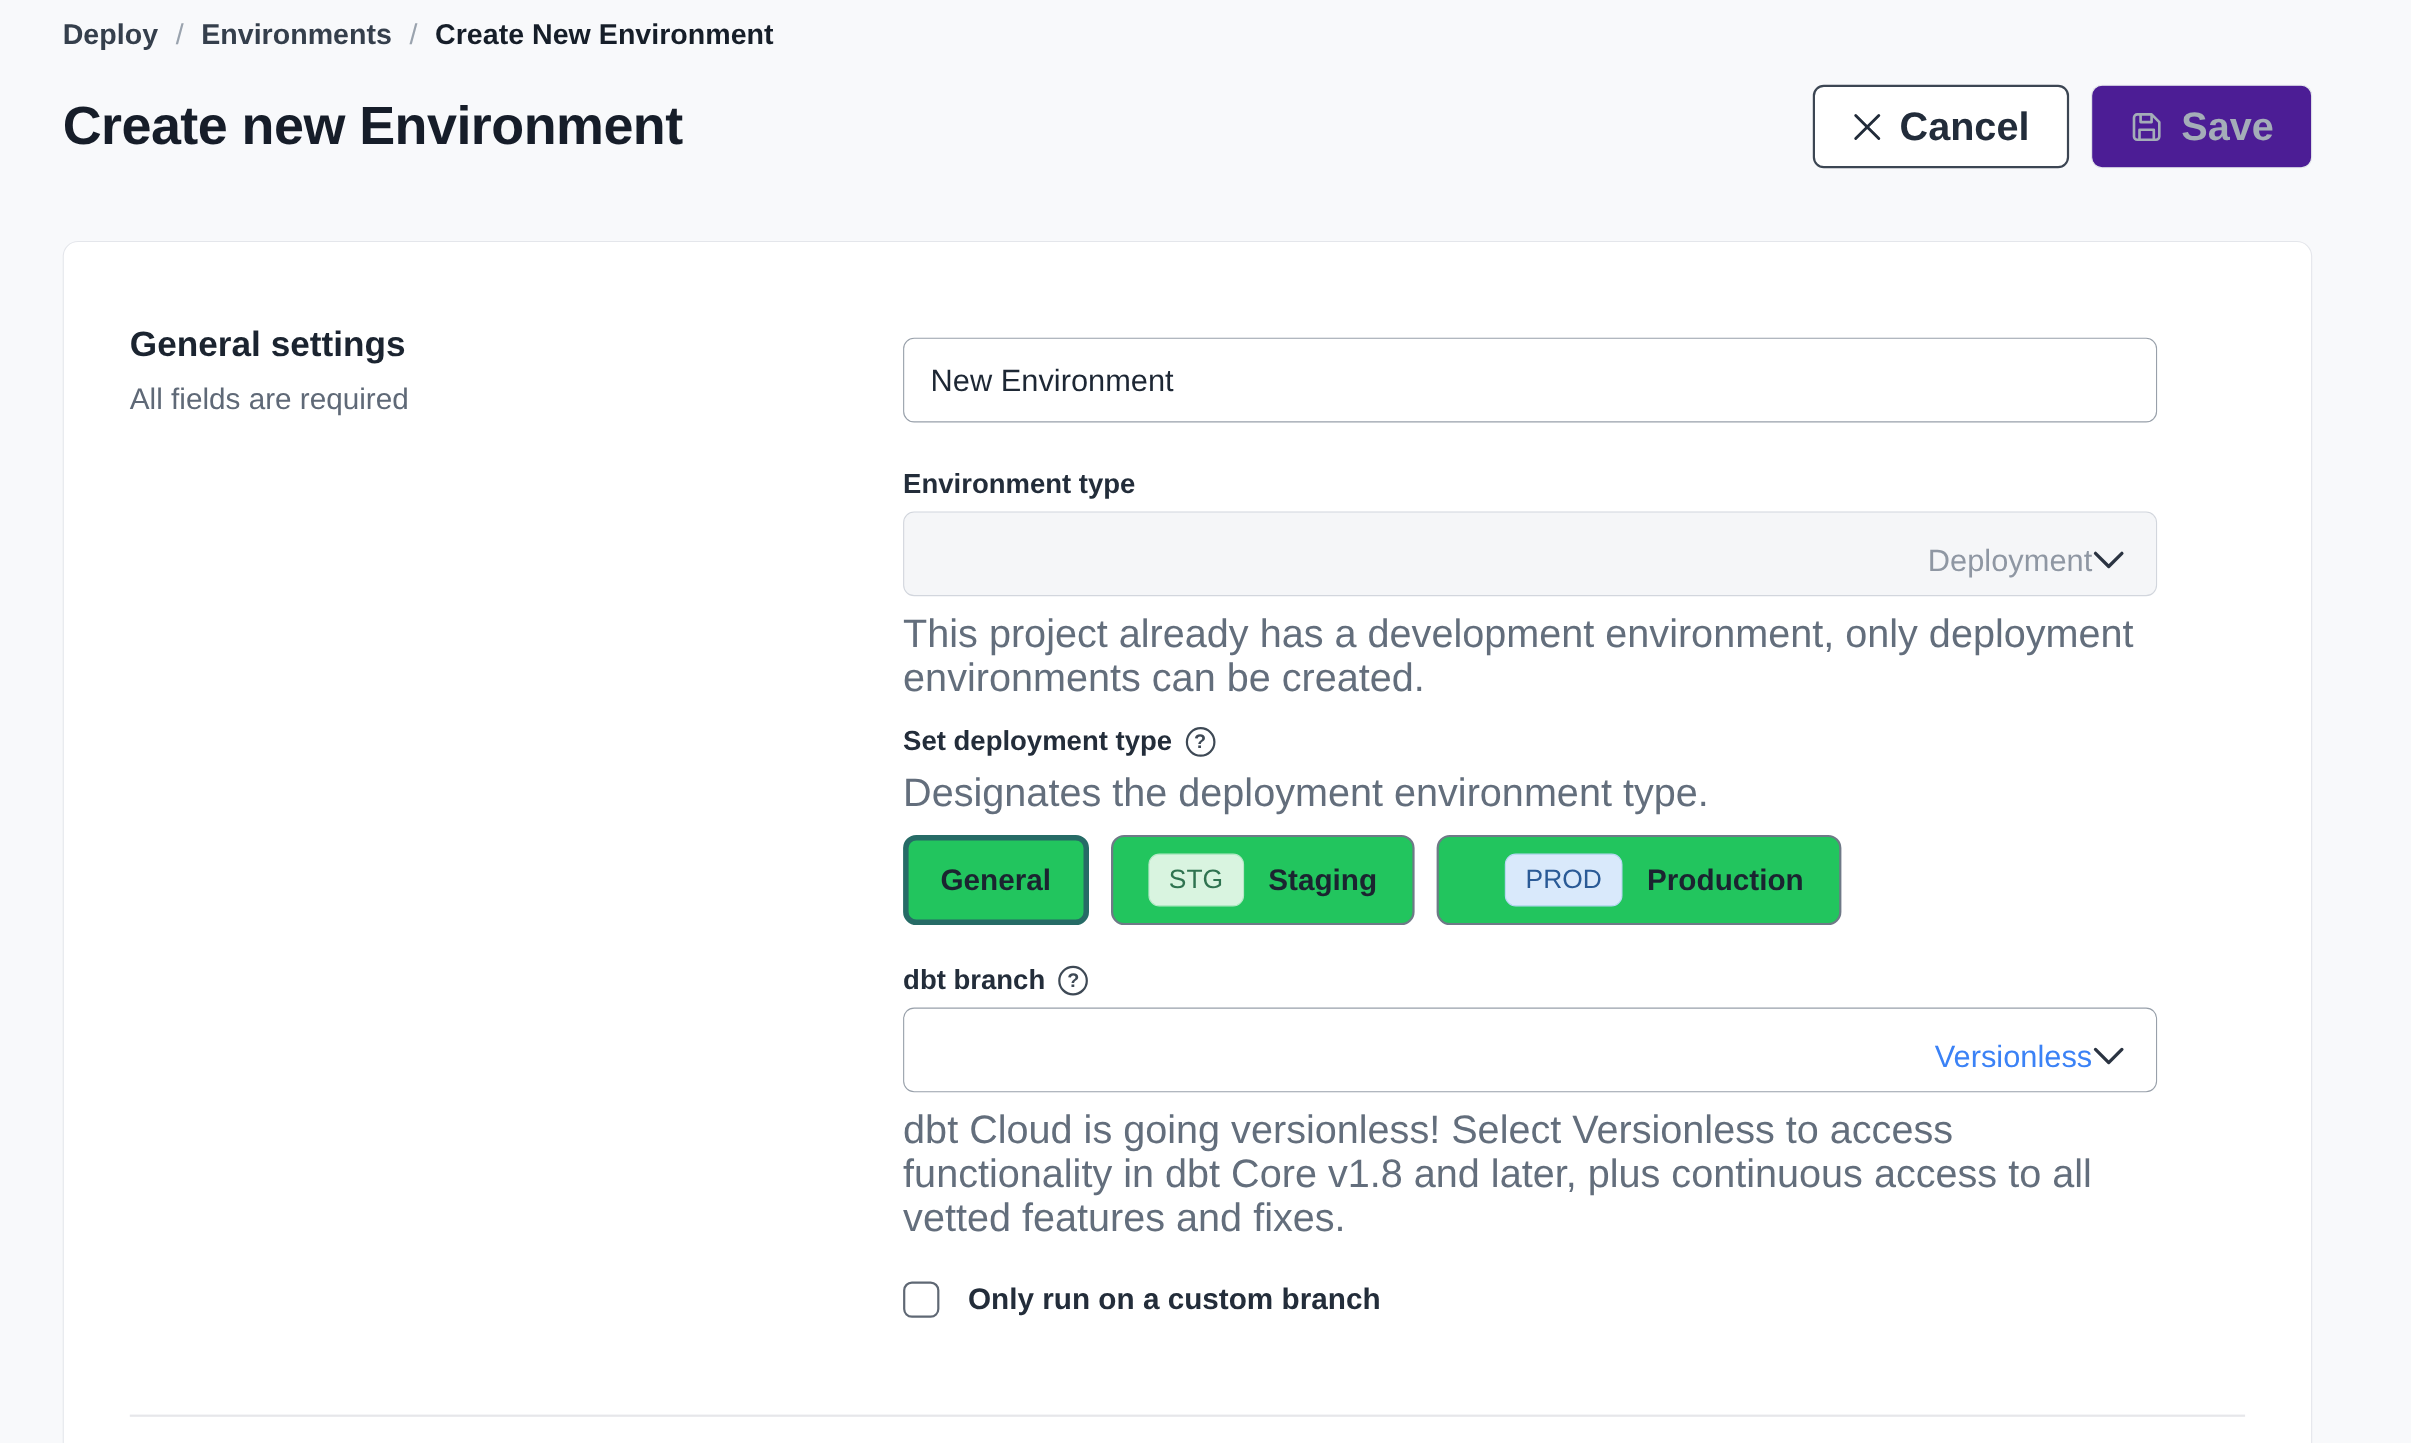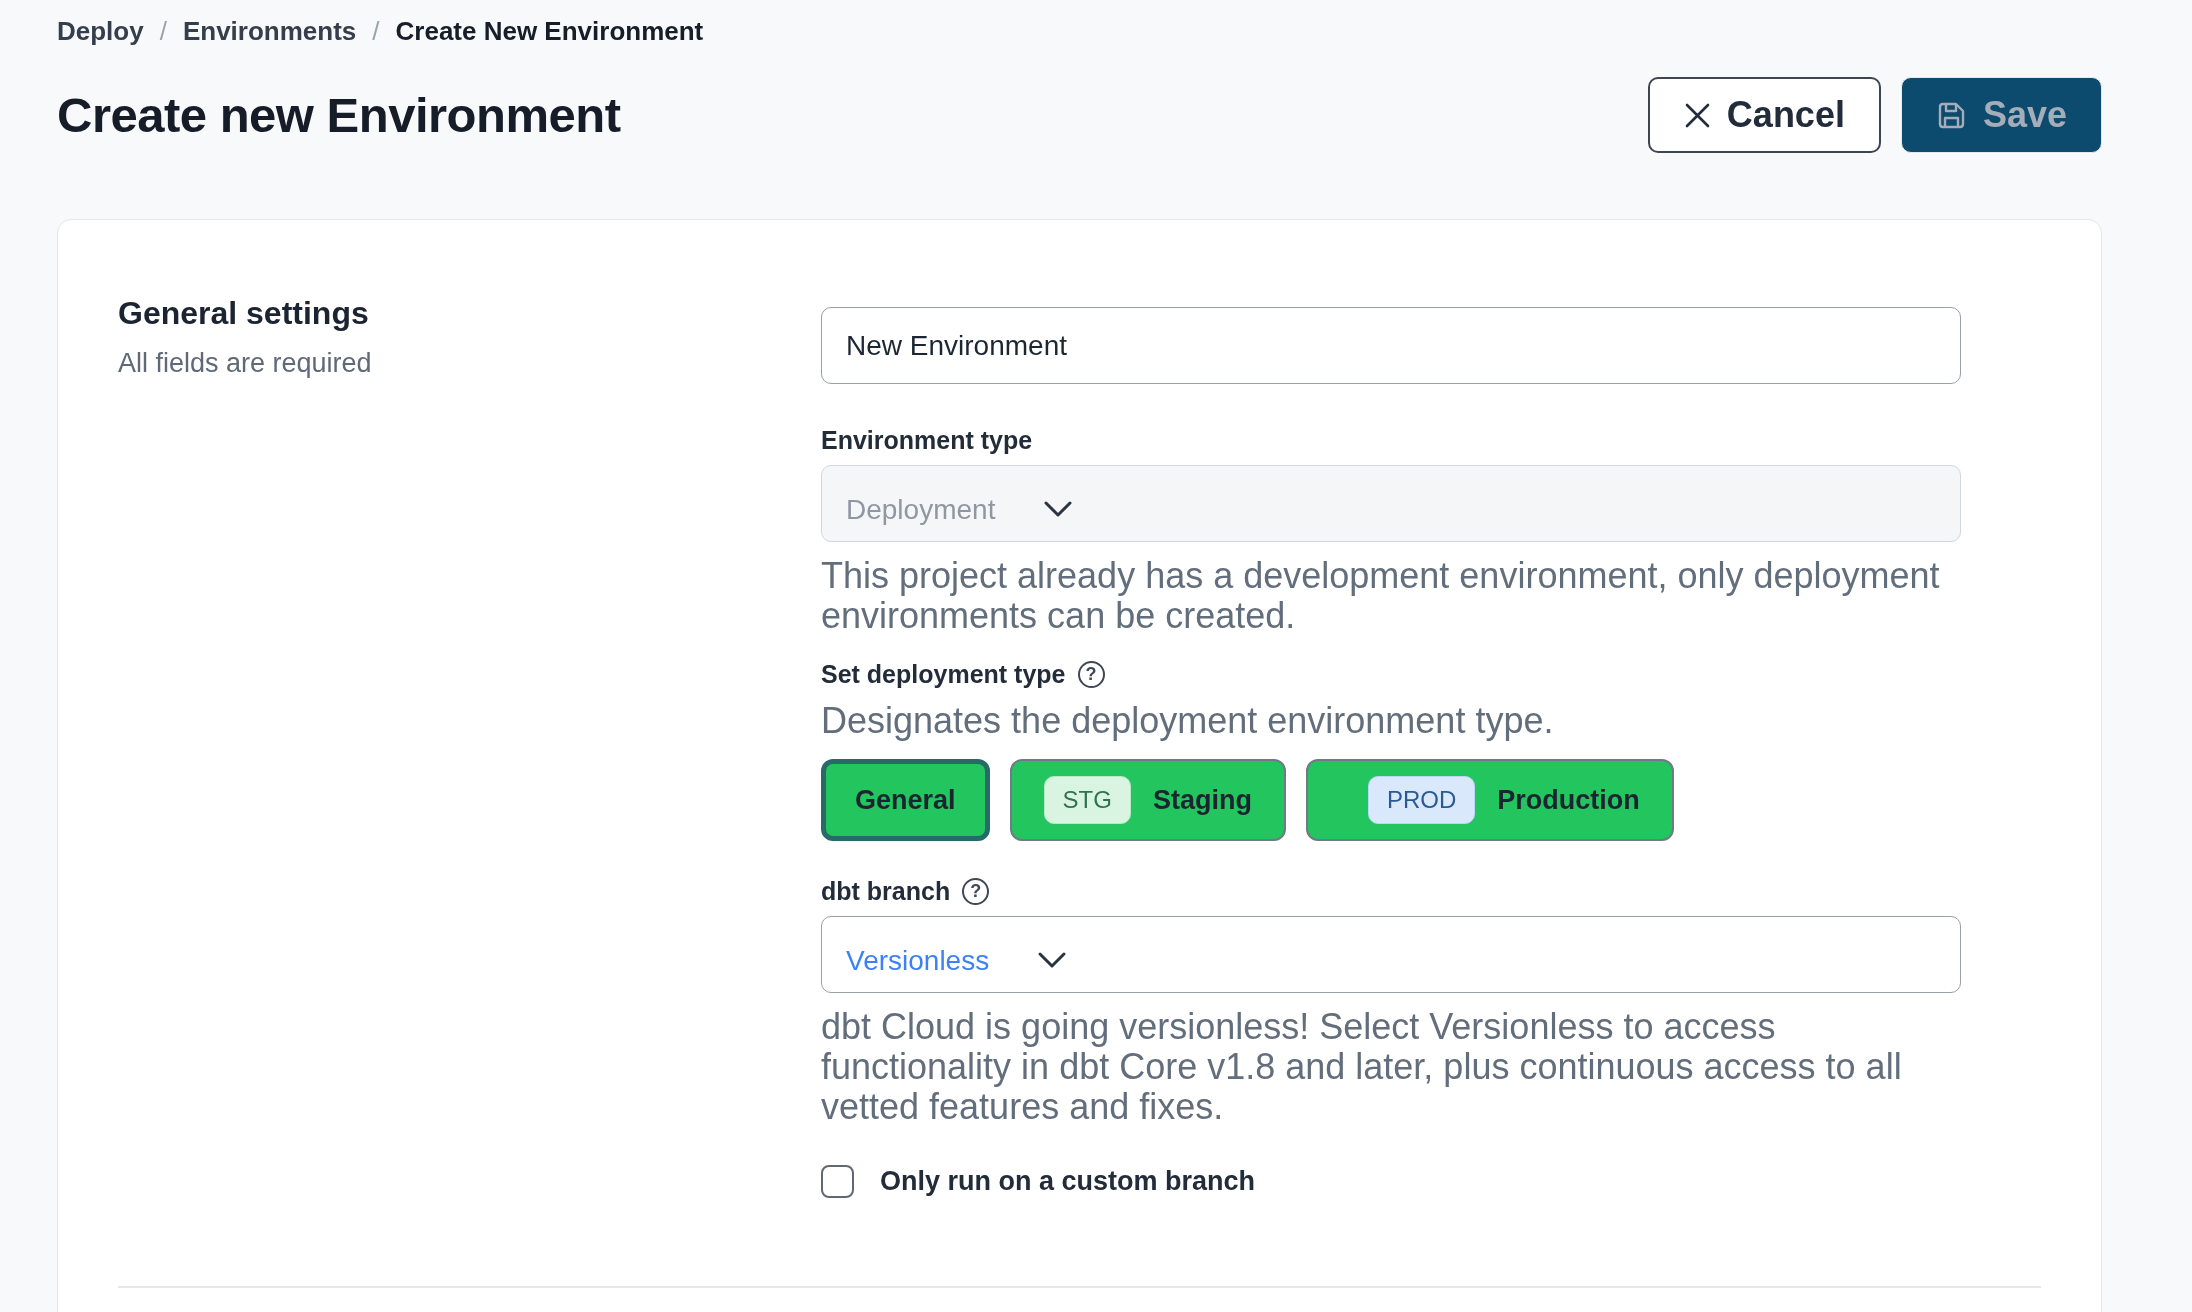--- a/index.html
+++ b/index.html
@@ -16,21 +16,21 @@
   .breadcrumb .sep { color: #9aa3ae; font-weight: 400; font-size: 26px; }
   .breadcrumb .current { color: #161e29; }
 
   
   .header-row { display: flex; align-items: center; justify-content: space-between; margin-top: 30px; }
   .page-title { font-size: 49px; font-weight: 700; color: #161d29; letter-spacing: -0.5px; }
   .header-actions { display: flex; align-items: center; gap: 20px; }
   .btn { display: inline-flex; align-items: center; gap: 16px; height: 76px; padding: 0 34px;
          border-radius: 10px; font-size: 36px; font-weight: 600; font-family: inherit; cursor: pointer; }
   .btn-cancel { background: #ffffff; border: 2.5px solid #3c4653; color: #222c3a; }
-  .btn-save { background: #0c4a6e; border: 1.5px solid #e6e9ed; color: #a4adb8; cursor: default; }
+  .btn-save { background: #4c1d95; border: 1.5px solid #e6e9ed; color: #a4adb8; cursor: default; }
   .btn svg { display: block; }
 
   
   .card {
     margin-top: 66px;
     background: #ffffff;
     border: 1.5px solid #e4e6eb;
     border-radius: 14px;
     padding: 75px 60px 0 60px;
     height: 1300px;
@@ -45,22 +45,22 @@
   
   .field-label { display: flex; align-items: center; gap: 12px; font-size: 25px; font-weight: 700; color: #232d3a; }
   .text-input {
     margin-top: 12px; width: 100%; height: 77px;
     border: 1.7px solid #98a0aa; border-radius: 10px;
     font-size: 28px; font-family: inherit; color: #1d2734;
     padding: 0 24px; background: #ffffff; outline: none;
   }
   .select {
     margin-top: 10px; width: 100%; height: 77px;
-    border-radius: 10px; display: flex; align-items: center; justify-content: flex-start;
-    padding: 12px 28px 0 24px; font-size: 28px; cursor: pointer; gap: 48px;
+    border-radius: 10px; display: flex; align-items: center; justify-content: flex-end;
+    padding: 12px 28px 0 24px; font-size: 28px; cursor: pointer;
   }
   .select-enabled { background: #ffffff; border: 1.7px solid #98a0aa; color: #3b82f6; }
   .select-disabled { background: #f5f6f8; border: 1.7px solid #d2d6dd; color: #8f97a3; cursor: default; }
   .helper { font-size: 36px; color: #636e7c; line-height: 40px; margin-top: 14px; }
 
   .mt-field1 { margin-top: 42px; }
   .mt-field2 { margin-top: 24px; }
   .mt-field3 { margin-top: 36px; }
 
   .help-icon {

